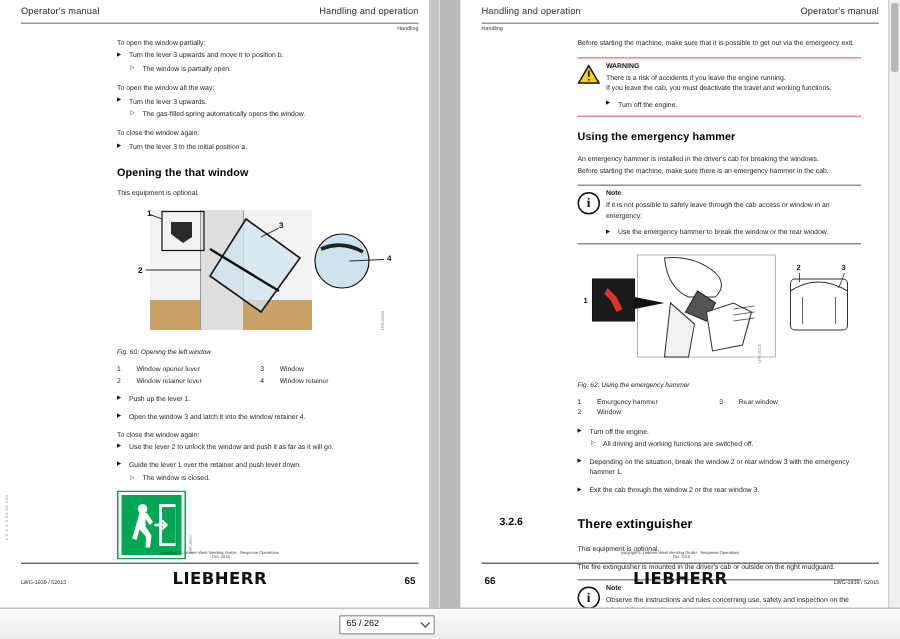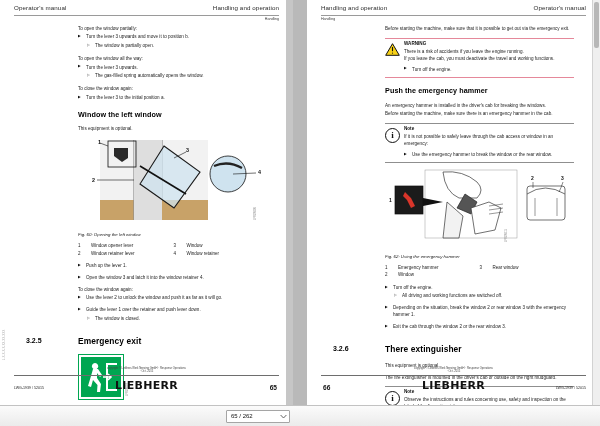--- a/index.html
+++ b/index.html
@@ -108,21 +108,21 @@
         <div class="gap"></div>
 
         <p class="tight">To open the window all the way:</p>
         <div class="bul">Turn the lever 3 upwards.</div>
         <div class="sub">The gas-filled spring automatically opens the window.</div>
         <div class="gap"></div>
 
         <p class="tight">To close the window again:</p>
         <div class="bul">Turn the lever 3 to the initial position a.</div>
 
-        <h2 class="sec">Window the left window</h2>
+        <h2 class="sec">Opening the that window</h2>
         <p class="t">This equipment is optional.</p>
 
         <div class="figwrap">
           <svg width="190" height="88" viewBox="0 0 190 88">
             <rect x="22" y="2" width="108" height="80" fill="#f2f2f2"></rect>
             <rect x="22" y="62" width="108" height="20" fill="#c8a268"></rect>
             <path d="M56 2 L56 82 M84 2 L84 62" stroke="#8d8d8d" stroke-width="1.2" fill="none"></path>
             <rect x="56" y="2" width="28" height="80" fill="#dedede"></rect>
             <path d="M86 8 L122 34 L96 70 L62 46 Z" fill="#cfe3ef" fill-opacity=".75" stroke="#1a1a1a" stroke-width="1.1"></path>
             <path d="M62 28 L108 56" stroke="#111" stroke-width="1.6"></path>
@@ -167,24 +167,20 @@
         </div>
 
         <div class="bul" style="margin-bottom:5px;">Push up the lever 1.</div>
         <div class="bul" style="margin-bottom:5px;">Open the window 3 and latch it into the window retainer 4.</div>
 
         <p class="tight">To close the window again:</p>
         <div class="bul" style="margin-bottom:5px;">Use the lever 2 to unlock the window and push it as far as it will go.</div>
         <div class="bul">Guide the lever 1 over the retainer and push lever down.</div>
         <div class="sub">The window is closed.</div>
 
-        <div class="numsec">
-          <span class="no">3.2.5</span>
-          <span class="ti">Emergency exit</span>
-        </div>
 
         <div class="figwrap">
           <svg width="46" height="46" viewBox="0 0 46 46">
             <rect x="0.5" y="0.5" width="45" height="45" fill="#fff" stroke="#00a651" stroke-width="1"></rect>
             <rect x="3" y="3" width="40" height="40" fill="#00a651"></rect>
             <path d="M17 9 a3.2 3.2 0 1 0 0.1 0 Z" fill="#fff"></path>
             <path d="M15 15 L20 15 L24 21 L22 23 L19 19 L19 24 L23 30 L22 38 L19 38 L19.5 31 L15 26 L13 33 L10 32 L13 22 Z" fill="#fff"></path>
             <rect x="28" y="9" width="11" height="28" fill="#fff"></rect>
             <rect x="30" y="11" width="9" height="24" fill="#00a651"></rect>
             <path d="M25 23 L33 23 M30 20 L33 23 L30 26" stroke="#fff" stroke-width="1.6" fill="none"></path>
@@ -234,21 +230,21 @@
           </div>
           <div class="inner">
             <div class="lbl">WARNING</div>
             <div>There is a risk of accidents if you leave the engine running.</div>
             <div style="margin-bottom:4px;">If you leave the cab, you must deactivate the travel and working functions.</div>
             <div class="bul">Turn off the engine.</div>
           </div>
           <div class="rule bot"></div>
         </div>
 
-        <h2 class="sec">Push the emergency hammer</h2>
+        <h2 class="sec">Using the emergency hammer</h2>
         <p class="tight">An emergency hammer is installed in the driver's cab for breaking the windows.</p>
         <p class="t">Before starting the machine, make sure there is an emergency hammer in the cab.</p>
 
         <div class="adm note">
           <div class="rule top"></div>
           <div class="icon">
               <div class="note-ico"></div>
             </div>
           <div class="inner">
             <div class="lbl">Note</div>

